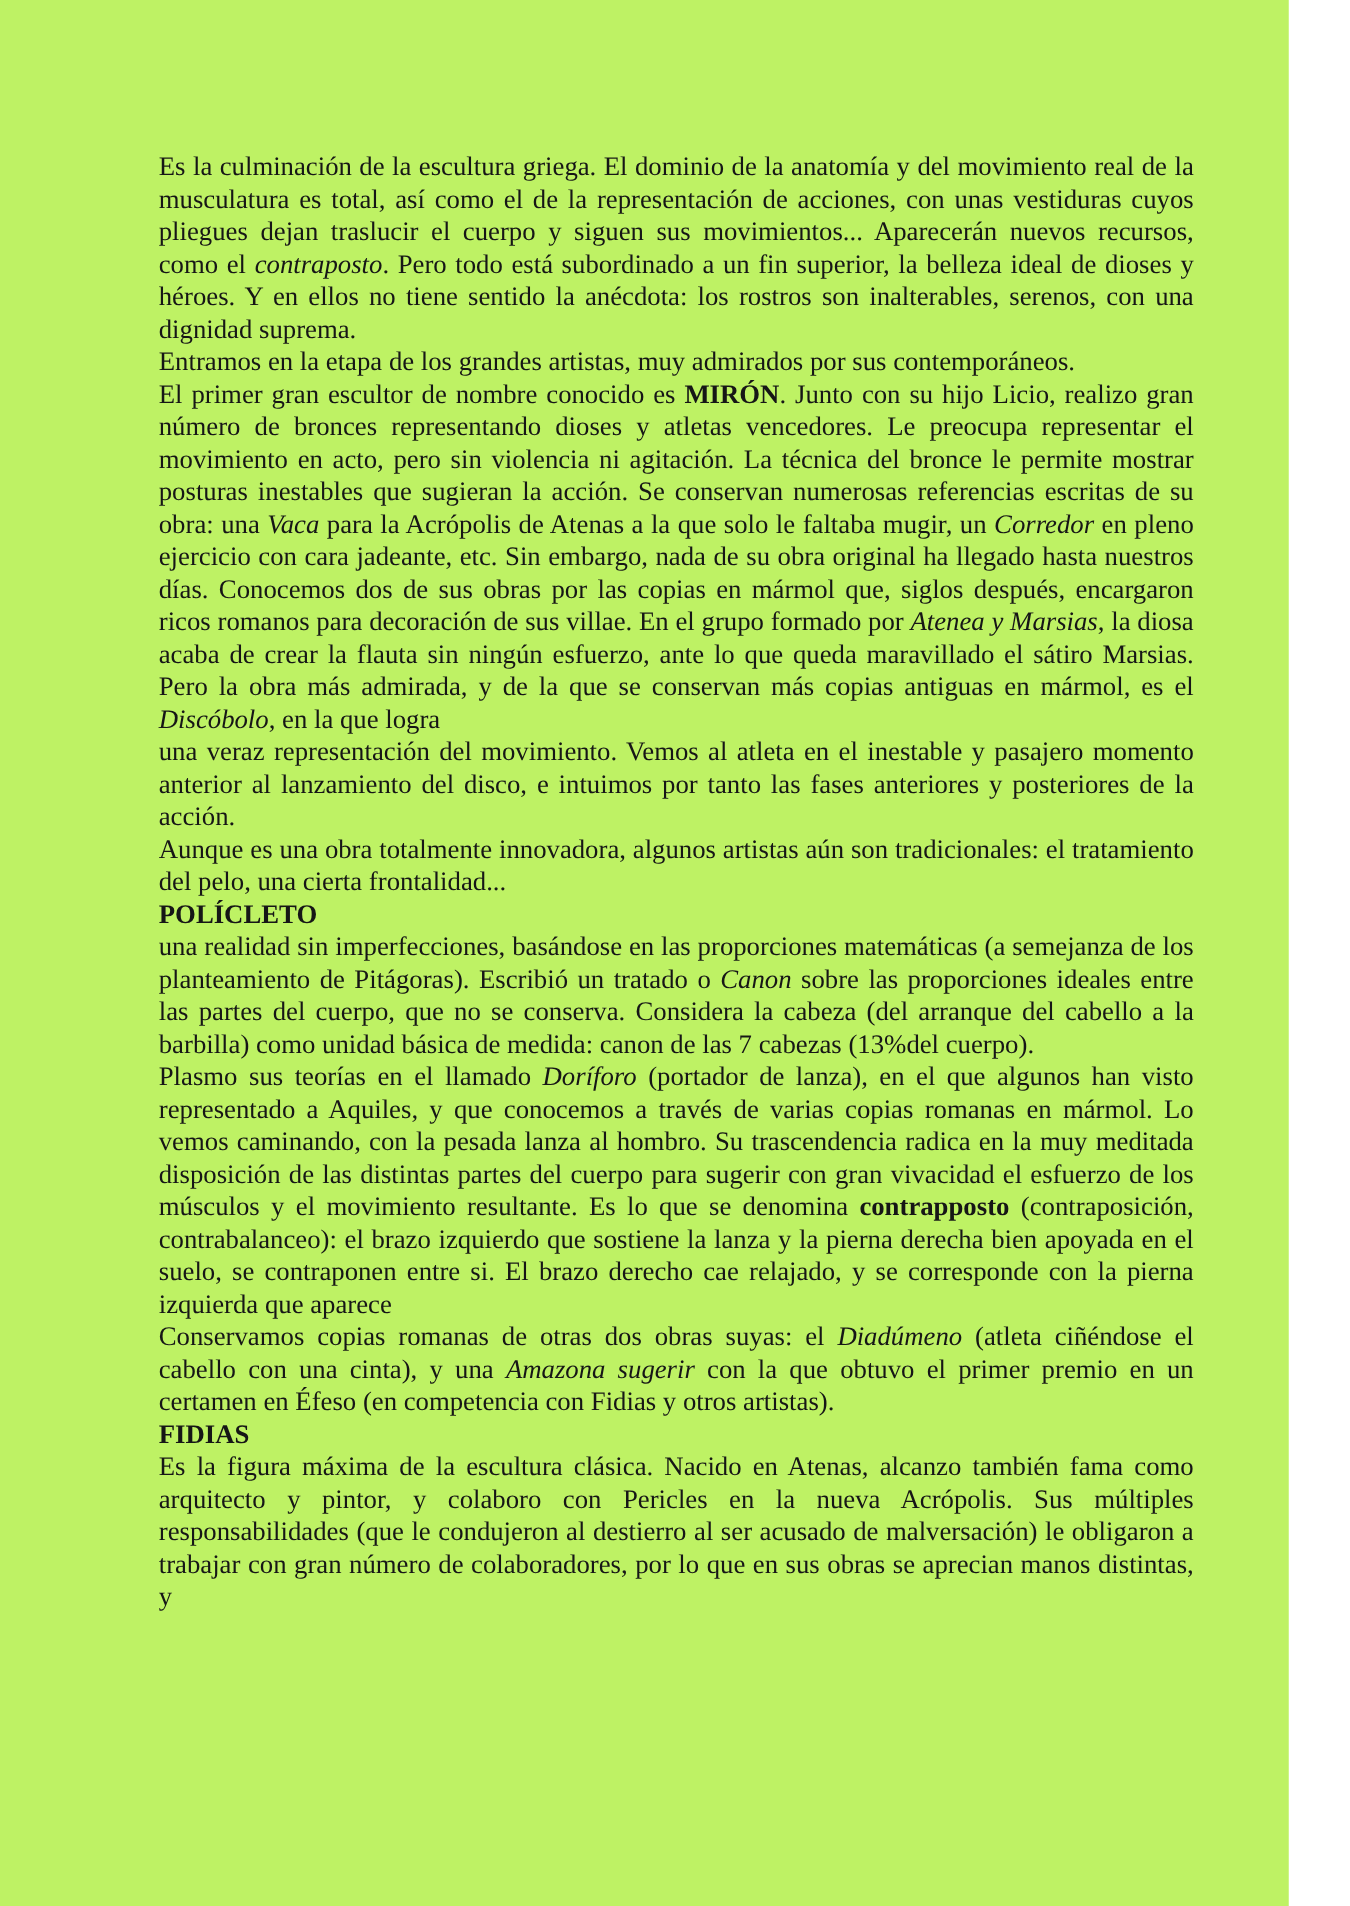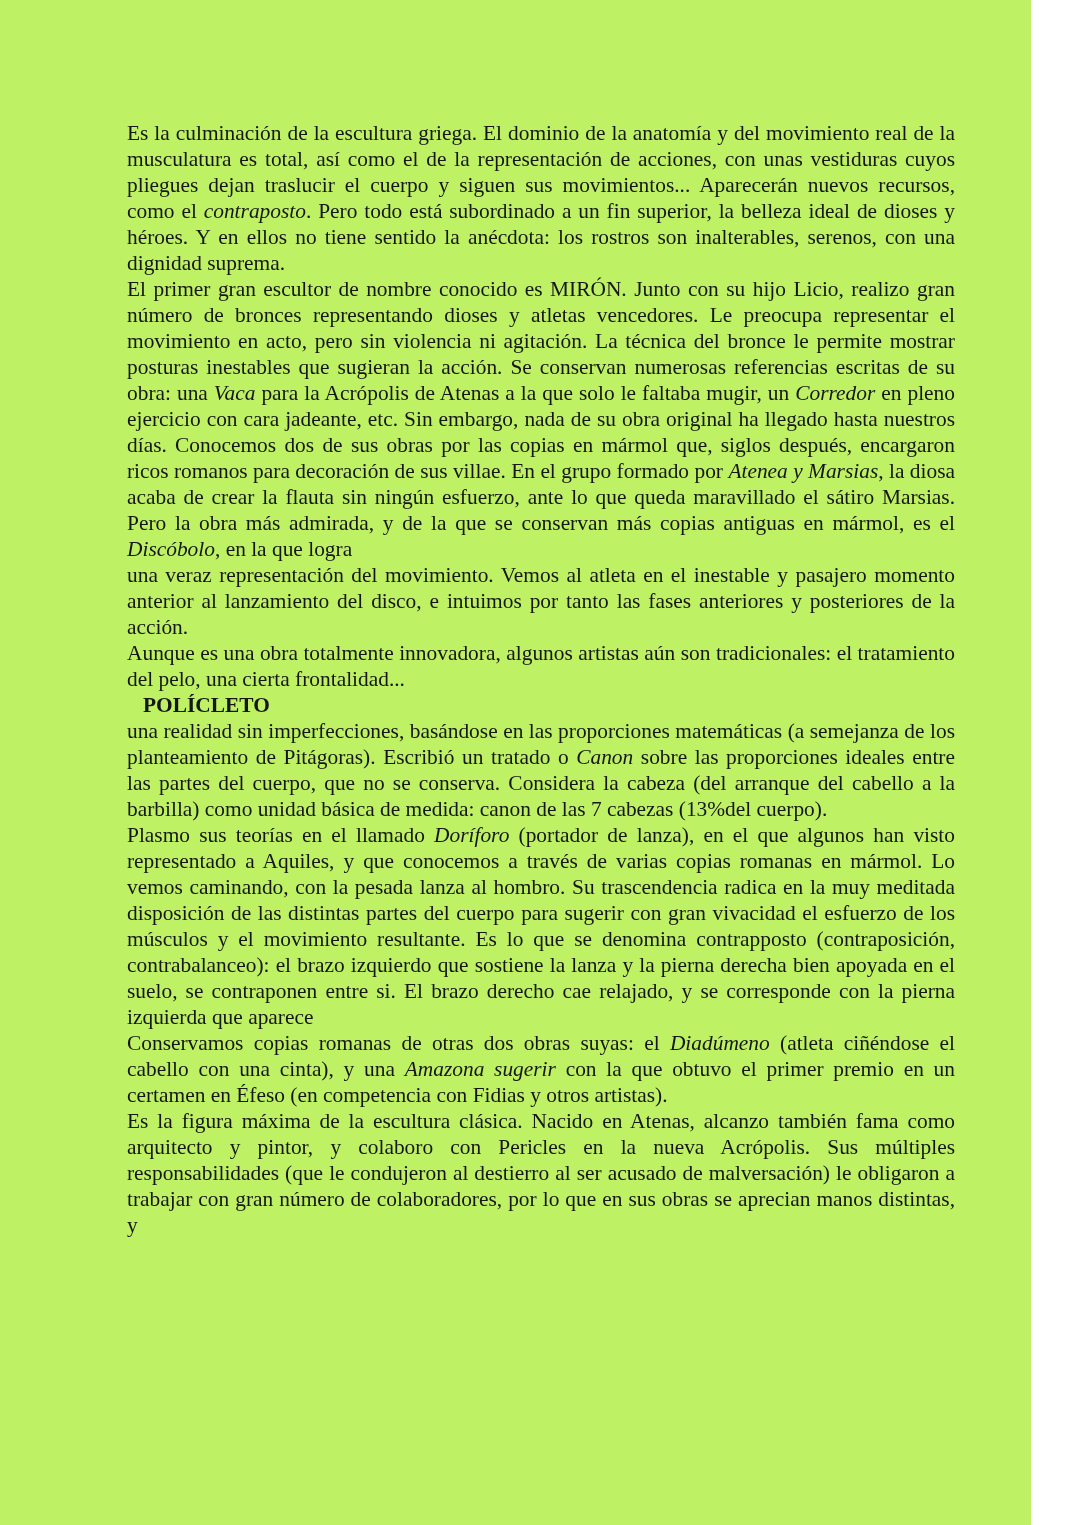--- a/index.html
+++ b/index.html
@@ -25,33 +25,34 @@
     color: #161616;
   }
   .text-block p {
     margin: 0;
     padding: 0;
     text-align: justify;
   }
   .text-block p.heading {
     font-weight: 700;
     text-align: left;
-    margin-left: 16px;
   }
   .it { font-style: italic; }
-  .bd { font-weight: 400; }
+  .bd { font-weight: 700; }
 </style>
 </head>
 <body>
 
 <div class="page">
   <div class="text-block" style="color: rgb(22, 22, 22);">
       <p class="body"><span class="">Es la culminación de la escultura griega. El dominio de la anatomía y del movimiento real de la musculatura es total, así como el de la representación de acciones, con unas vestiduras cuyos pliegues dejan traslucir el cuerpo y siguen sus movimientos... Aparecerán nuevos recursos, como el </span><span class="it">contraposto</span><span class="">. Pero todo está subordinado a un fin superior, la belleza ideal de dioses y héroes. Y en ellos no tiene sentido la anécdota: los rostros son inalterables, serenos, con una dignidad suprema.</span></p>
+      <p class="body"><span class="">Entramos en la etapa de los grandes artistas, muy admirados por sus contemporáneos.</span></p>
       <p class="body"><span class="">El primer gran escultor de nombre conocido es </span><span class="bd">MIRÓN</span><span class="">. Junto con su hijo Licio, realizo gran número de bronces representando dioses y atletas vencedores. Le preocupa representar el movimiento en acto, pero sin violencia ni agitación. La técnica del bronce le permite mostrar posturas inestables que sugieran la acción. Se conservan numerosas referencias escritas de su obra: una </span><span class="it">Vaca</span><span class=""> para la Acrópolis de Atenas a la que solo le faltaba mugir, un </span><span class="it">Corredor</span><span class=""> en pleno ejercicio con cara jadeante, etc. Sin embargo, nada de su obra original ha llegado hasta nuestros días. Conocemos dos de sus obras por las copias en mármol que, siglos después, encargaron ricos romanos para decoración de sus villae. En el grupo formado por </span><span class="it">Atenea y Marsias</span><span class="">, la diosa acaba de crear la flauta sin ningún esfuerzo, ante lo que queda maravillado el sátiro Marsias. Pero la obra más admirada, y de la que se conservan más copias antiguas en mármol, es el </span><span class="it">Discóbolo</span><span class="">, en la que logra</span></p>
       <p class="body"><span class="">una veraz representación del movimiento. Vemos al atleta en el inestable y pasajero momento anterior al lanzamiento del disco, e intuimos por tanto las fases anteriores y posteriores de la acción.</span></p>
       <p class="body"><span class="">Aunque es una obra totalmente innovadora, algunos artistas aún son tradicionales: el tratamiento del pelo, una cierta frontalidad...</span></p>
       <p class="heading"><span class="">POLÍCLETO</span></p>
       <p class="body"><span class="">una realidad sin imperfecciones, basándose en las proporciones matemáticas (a semejanza de los planteamiento de Pitágoras). Escribió un tratado o </span><span class="it">Canon</span><span class=""> sobre las proporciones ideales entre las partes del cuerpo, que no se conserva. Considera la cabeza (del arranque del cabello a la barbilla) como unidad básica de medida: canon de las 7 cabezas (13%del cuerpo).</span></p>
       <p class="body"><span class="">Plasmo sus teorías en el llamado </span><span class="it">Doríforo</span><span class=""> (portador de lanza), en el que algunos han visto representado a Aquiles, y que conocemos a través de varias copias romanas en mármol. Lo vemos caminando, con la pesada lanza al hombro. Su trascendencia radica en la muy meditada disposición de las distintas partes del cuerpo para sugerir con gran vivacidad el esfuerzo de los músculos y el movimiento resultante. Es lo que se denomina </span><span class="bd">contrapposto</span><span class=""> (contraposición, contrabalanceo): el brazo izquierdo que sostiene la lanza y la pierna derecha bien apoyada en el suelo, se contraponen entre si. El brazo derecho cae relajado, y se corresponde con la pierna izquierda que aparece</span></p>
       <p class="body"><span class="">Conservamos copias romanas de otras dos obras suyas: el </span><span class="it">Diadúmeno</span><span class=""> (atleta ciñéndose el cabello con una cinta), y una </span><span class="it">Amazona sugerir</span><span class=""> con la que obtuvo el primer premio en un certamen en Éfeso (en competencia con Fidias y otros artistas).</span></p>
+      <p class="heading"><span class="">FIDIAS</span></p>
       <p class="body"><span class="">Es la figura máxima de la escultura clásica. Nacido en Atenas, alcanzo también fama como arquitecto y pintor, y colaboro con Pericles en la nueva Acrópolis. Sus múltiples responsabilidades (que le condujeron al destierro al ser acusado de malversación) le obligaron a trabajar con gran número de colaboradores, por lo que en sus obras se aprecian manos distintas, y</span></p>
     </div>
 </div>
 
 </body></html>

